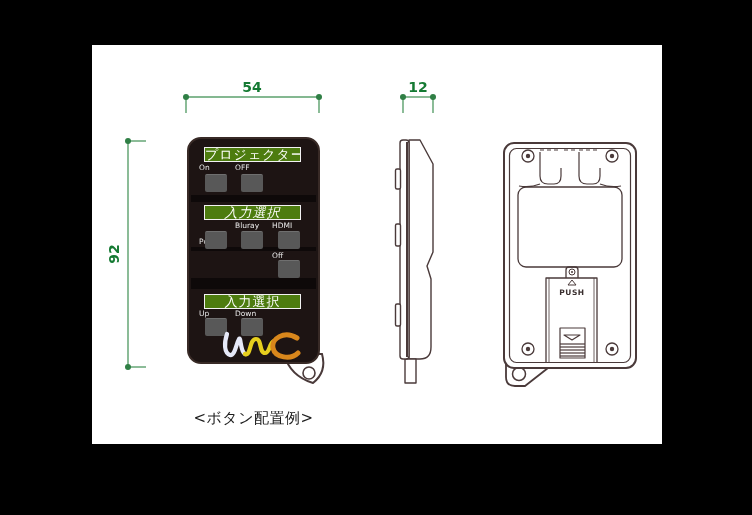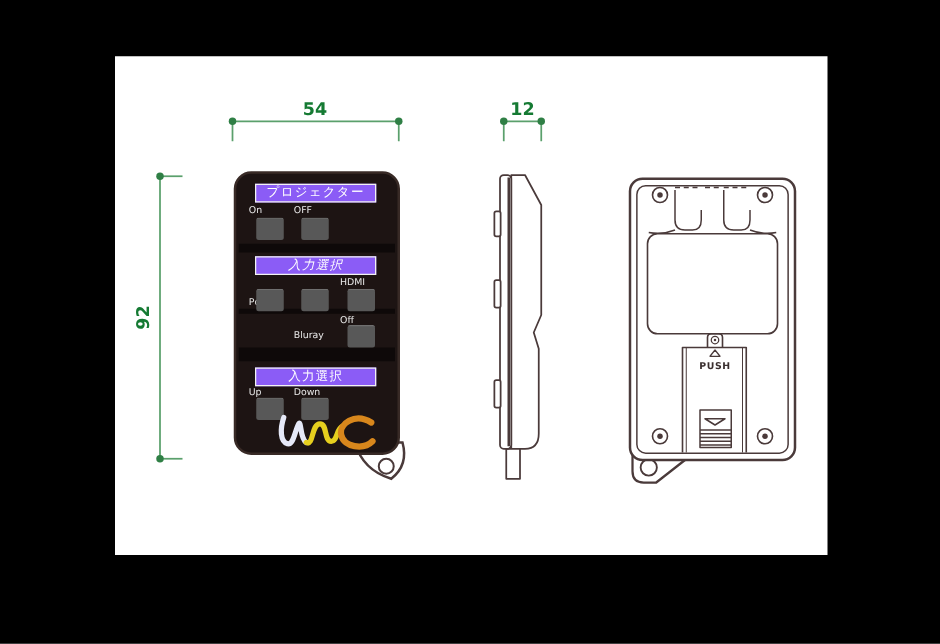--- a/index.html
+++ b/index.html
@@ -5,21 +5,21 @@
   html,body{margin:0;padding:0;background:#000;}
   #canvas{position:relative;width:752px;height:444px;background:#000;overflow:hidden;
           font-family:"DejaVu Sans","Liberation Sans",sans-serif;}
   #page{position:absolute;left:92px;top:45px;width:570px;height:418px;background:#ffffff;}
 
   
   #front-body{position:absolute;left:187px;top:137px;width:133px;height:227px;
     background:#1d1413;border:2px solid #382a26;border-radius:14px;box-sizing:border-box;z-index:2;}
   .dark-band{position:absolute;left:2px;width:125px;background:#0e0909;}
   .fheader{position:absolute;left:15px;width:95px;height:13px;border:1px solid #f2f2f2;
-    background:#8b5cf6;color:#ffffff;font-size:10px;line-height:13px;text-align:center;
+    background:#4d7c0f;color:#ffffff;font-size:13px;line-height:13px;text-align:center;
     letter-spacing:1px;white-space:nowrap;overflow:hidden;}
   .blabel{position:absolute;color:#e8e8e8;font-size:7.5px;line-height:8px;width:34px;
     white-space:nowrap;}
   .fbtn{position:absolute;width:22px;height:18px;background:#585858;border-radius:2px;
     border-top:1px solid #6f6f6f;box-sizing:border-box;}
   #front-tab{position:absolute;left:280px;top:350px;z-index:1;}
   #front-logo{position:absolute;left:32px;top:192px;}
 
   
   .lineart{position:absolute;}
@@ -72,21 +72,21 @@
     <div class="dark-band" style="top:139px;height:11px;"></div>
 
     <div class="fheader" style="top:8px;">プロジェクター</div>
     <span class="blabel" style="left:10px;top:25px;">On</span>
     <span class="blabel" style="left:46px;top:25px;">OFF</span>
     <div class="fbtn" style="left:16px;top:35px;"></div>
     <div class="fbtn" style="left:52px;top:35px;"></div>
 
     <div class="fheader" style="top:66px;font-style:italic;">入力選択</div>
     <span class="blabel" style="left:10px;top:99px;">Pc</span>
-    <span class="blabel" style="left:46px;top:83px;margin-top:42px;">Bluray</span>
+    <span class="blabel" style="left:46px;top:83px;">Bluray</span>
     <span class="blabel" style="left:83px;top:83px;">HDMI</span>
     <div class="fbtn" style="left:16px;top:92px;"></div>
     <div class="fbtn" style="left:52px;top:92px;"></div>
     <div class="fbtn" style="left:89px;top:92px;"></div>
 
     <span class="blabel" style="left:83px;top:113px;">Off</span>
     <div class="fbtn" style="left:89px;top:121px;"></div>
 
     <div class="fheader" style="top:155px;">入力選択</div>
     <span class="blabel" style="left:10px;top:171px;">Up</span>
@@ -163,13 +163,14 @@
         <path d="M 62,195 L 78,195 L 70,200 Z"></path>
         <line x1="58" y1="204" x2="83" y2="204"></line>
         <line x1="58" y1="207" x2="83" y2="207"></line>
         <line x1="58" y1="210" x2="83" y2="210"></line>
         <line x1="58" y1="213" x2="83" y2="213"></line>
         <line x1="58" y1="216" x2="83" y2="216"></line>
       </g>
     </g>
   </svg>
 
+  <div id="caption">&lt;ボタン配置例&gt;</div>
 </div>
 
 </body></html>

